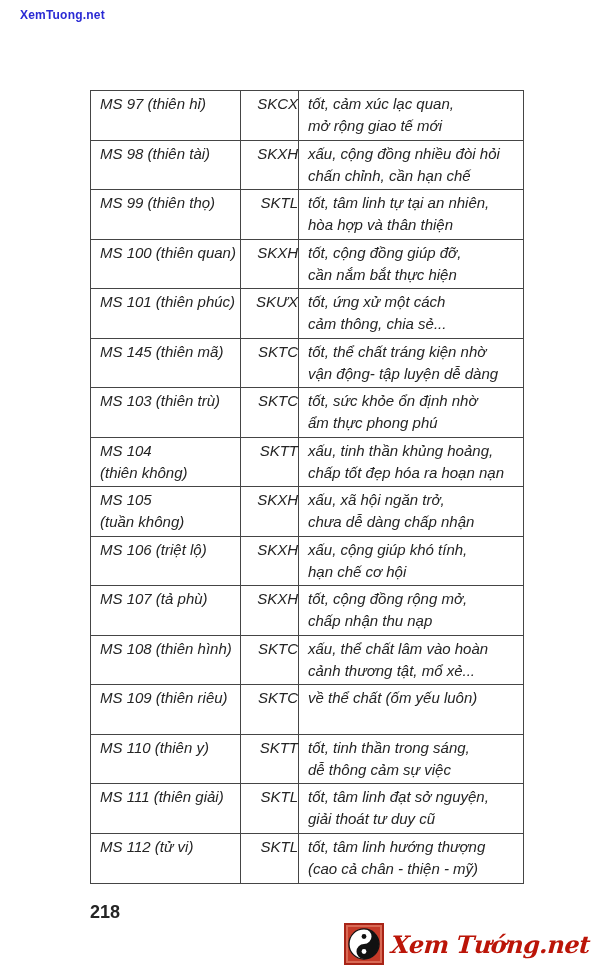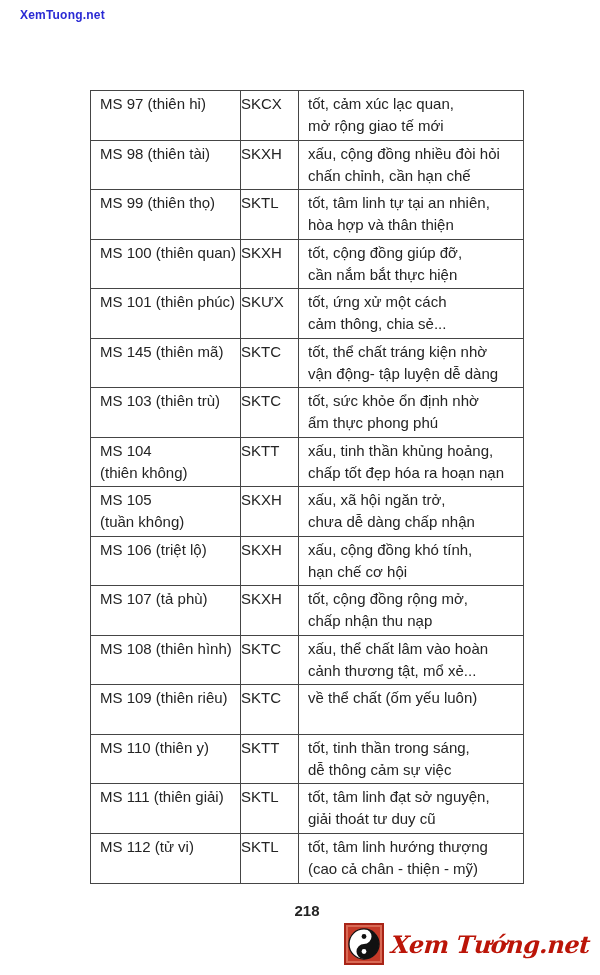--- a/index.html
+++ b/index.html
@@ -32,43 +32,43 @@
     height: 49.5px;
     border-bottom: 1px solid #454545;
     overflow: hidden;
   }
   .row:last-child { border-bottom: none; }
   .cell {
     font-size: 15px;
     line-height: 22px;
     padding-top: 2px;
     white-space: nowrap;
+    font-style: italic;
   }
   .c-name {
     width: 150px;
     border-right: 1px solid #454545;
     padding-left: 9px;
     padding-right: 2px;
   }
   .c-code {
     width: 58px;
     border-right: 1px solid #454545;
-    text-align: left;
+    text-align: right;
   }
   .c-desc {
     flex: 1;
     padding-left: 9px;
     padding-right: 2px;
   }
   .page-number {
     position: absolute;
     left: 90px; top: 902px;
     width: 434px;
-    text-align: center;
-    font-size: 15px;
+    font-size: 18px;
     font-weight: bold;
     color: #242424;
   }
   .site-logo {
     position: absolute;
     right: 10px; top: 923px;
     display: flex;
     align-items: center;
     cursor: pointer;
   }
@@ -207,21 +207,21 @@
     </div>
   </div>
 
   <div class="row">
     <div class="cell c-name">
       <div>MS 106 (triệt lộ)</div>
       <div></div>
     </div>
     <div class="cell c-code">SKXH</div>
     <div class="cell c-desc">
-      <div>xấu, cộng đồng khó tính,</div>
+      <div>xấu, cộng giúp khó tính,</div>
       <div>hạn chế cơ hội</div>
     </div>
   </div>
 
   <div class="row">
     <div class="cell c-name">
       <div>MS 107 (tả phù)</div>
       <div></div>
     </div>
     <div class="cell c-code">SKXH</div>

